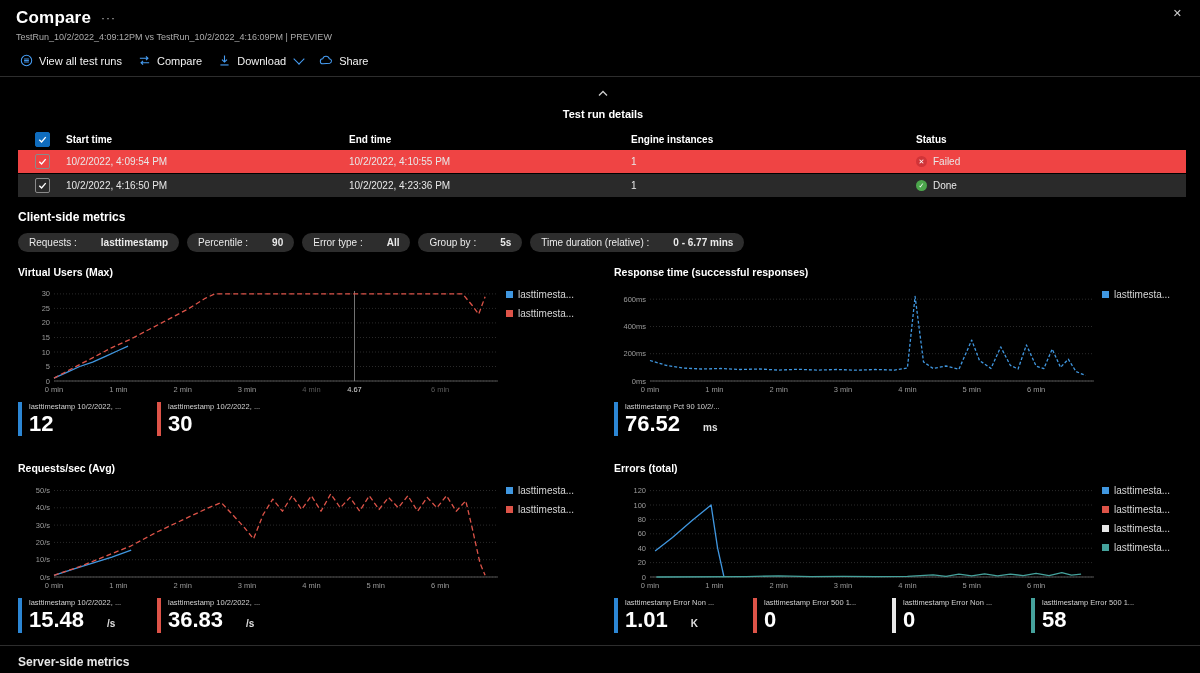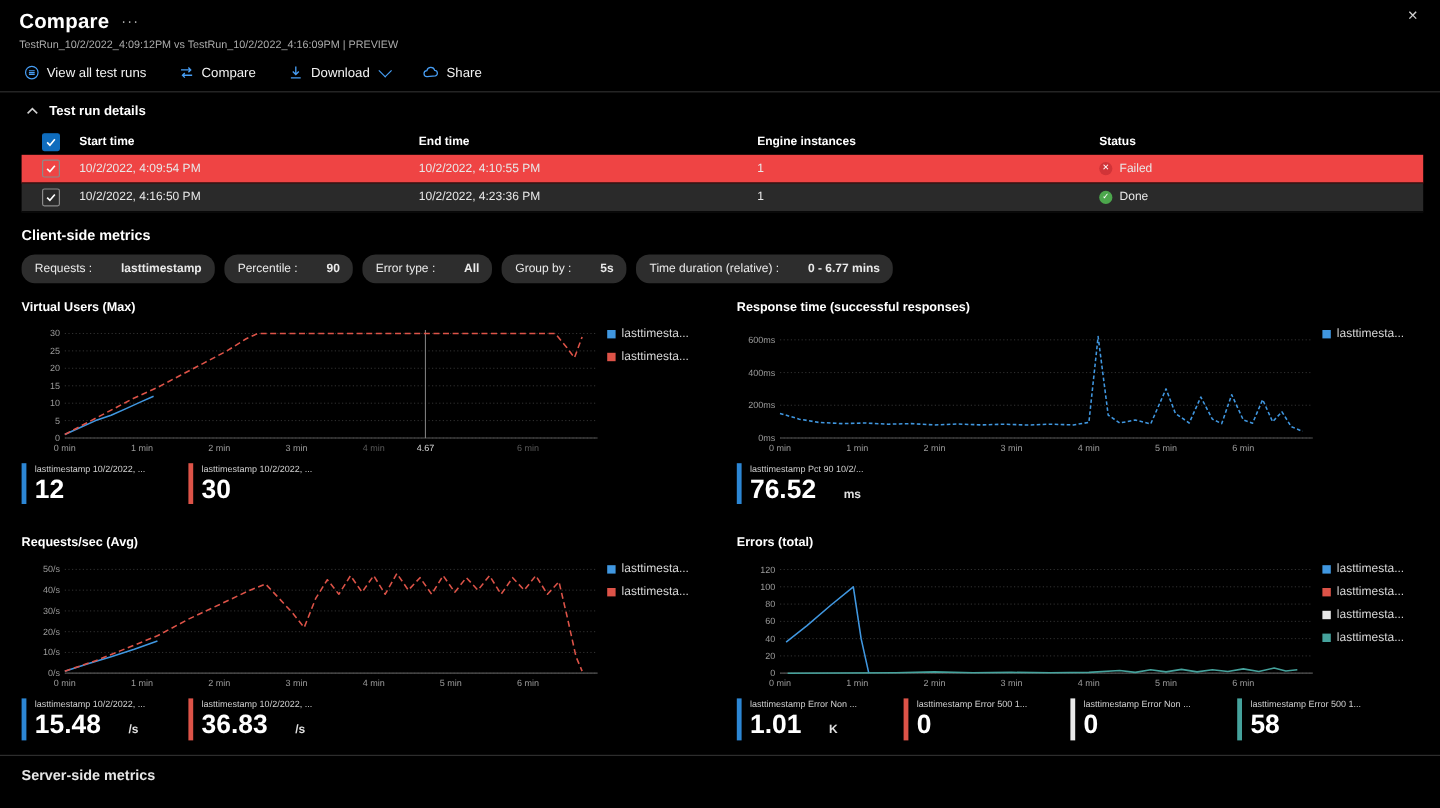--- a/index.html
+++ b/index.html
@@ -10,46 +10,46 @@
     position:relative;
   }
   
   .titlebar{padding:8px 16px 0 16px;position:relative;}
   .title-row{display:flex;align-items:center;gap:10px;}
   .title-row h1{margin:0;font-size:17px;font-weight:700;letter-spacing:.2px;}
   .more{color:#bdbdbd;font-size:12px;letter-spacing:1px;cursor:pointer;}
   .close-btn{position:absolute;top:6px;right:12px;background:none;border:none;color:#cfcfcf;font-size:11px;cursor:pointer;}
   .subtitle{font-size:9px;color:#ababab;margin-top:4px;}
   
-  .toolbar{display:flex;gap:27px;padding:12px 16px 9px 20px;}
+  .toolbar{display:flex;gap:16px;padding:12px 16px 9px 20px;}
   .tb-item{display:flex;align-items:center;gap:6px;font-size:11px;color:#f2f2f2;cursor:pointer;}
   .tb-item svg{display:block;}
   .chev{width:7px;height:7px;border-right:1.4px solid #479ef5;border-bottom:1.4px solid #479ef5;transform:rotate(45deg);margin-left:3px;margin-top:-3px;}
   .divider{border:none;border-top:1px solid #2d2d2d;margin:0;}
   
-  .sec-head{display:flex;align-items:center;gap:9px;font-size:11px;font-weight:700;padding:10px 16px 8px 22px;cursor:pointer;}
+  .sec-head{display:flex;align-items:center;gap:9px;font-size:11px;font-weight:700;padding:10px 16px 8px 22px;cursor:pointer;flex-direction:column;}
   
   .trtable{margin:0 14px 0 18px;font-size:10px;}
   .thead,.trow{display:grid;grid-template-columns:44px 283px 282px 285px auto;align-items:center;}
   .thead{height:22px;font-weight:700;color:#fff;}
   .trow{height:23px;background:#ef4444;border-bottom:1px solid #000;color:#e8e8e8;cursor:pointer;}
   .trow.alt{background:#2a2a2a;}
   .cell{padding-left:4px;white-space:nowrap;}
   .cell.cb{display:flex;justify-content:center;}
   .checkbox{width:13px;height:13px;border:1px solid #8a8a8a;border-radius:2px;display:inline-flex;align-items:center;justify-content:center;background:transparent;cursor:pointer;}
   .checkbox.header{background:#0f6cbd;border-color:#0f6cbd;}
   .status-cell{display:flex;align-items:center;gap:6px;}
   .sicon{width:11px;height:11px;border-radius:50%;display:inline-flex;align-items:center;justify-content:center;font-size:7px;color:#fff;line-height:1;}
   .sicon.failed{background:#d13438;}
   .sicon.done{background:#4ca64c;}
   
   .metrics{padding:12px 10px 0 18px;}
   .metrics h2{margin:0;font-size:12px;font-weight:700;}
   .pills{display:flex;gap:8px;margin:9px 0 14px 0;flex-wrap:nowrap;}
-  .pill{background:#2d2d2d;border-radius:11px;height:24px;display:inline-flex;align-items:center;padding:0 11px;font-size:10px;color:#eaeaea;cursor:pointer;white-space:nowrap;}
+  .pill{background:#2d2d2d;border-radius:11px;height:19px;display:inline-flex;align-items:center;padding:0 11px;font-size:10px;color:#eaeaea;cursor:pointer;white-space:nowrap;}
   .pill b{margin-left:4px;padding-left:20px;}
   
   .charts-grid{display:grid;grid-template-columns:1fr 1fr;column-gap:20px;row-gap:26px;}
   .chart-title{font-size:10.5px;font-weight:700;margin:0 0 5px 0;}
   .chart-row{display:flex;align-items:flex-start;}
   .legend{width:84px;margin-top:6px;}
   .legend-item{display:flex;align-items:center;gap:5px;font-size:10px;color:#d6d6d6;margin-bottom:8px;cursor:pointer;white-space:nowrap;}
   .legend-swatch{width:7px;height:7px;flex:0 0 7px;}
   .stats{display:flex;gap:20px;margin-top:7px;}
   .stat{border-left:4px solid #666;padding-left:7px;min-width:108px;}

